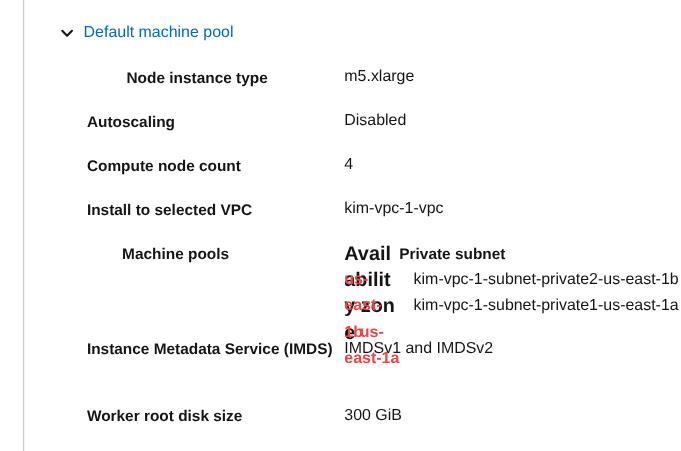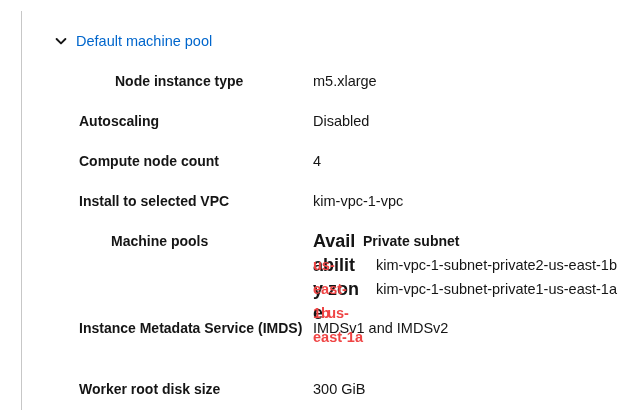--- a/index.html
+++ b/index.html
@@ -22,21 +22,21 @@
     left: 21px;
     top: 0;
     width: 1px;
     height: 410px;
     background: #c7c7c7;
   }
 
   .panel {
     position: absolute;
     left: 0;
-    top: 11px;
+    top: 0;
     width: 619px;
     height: 292px;
   }
 
   
   .toggle-row {
     position: absolute;
     left: 55px;
     top: 20px;
     height: 20px;

